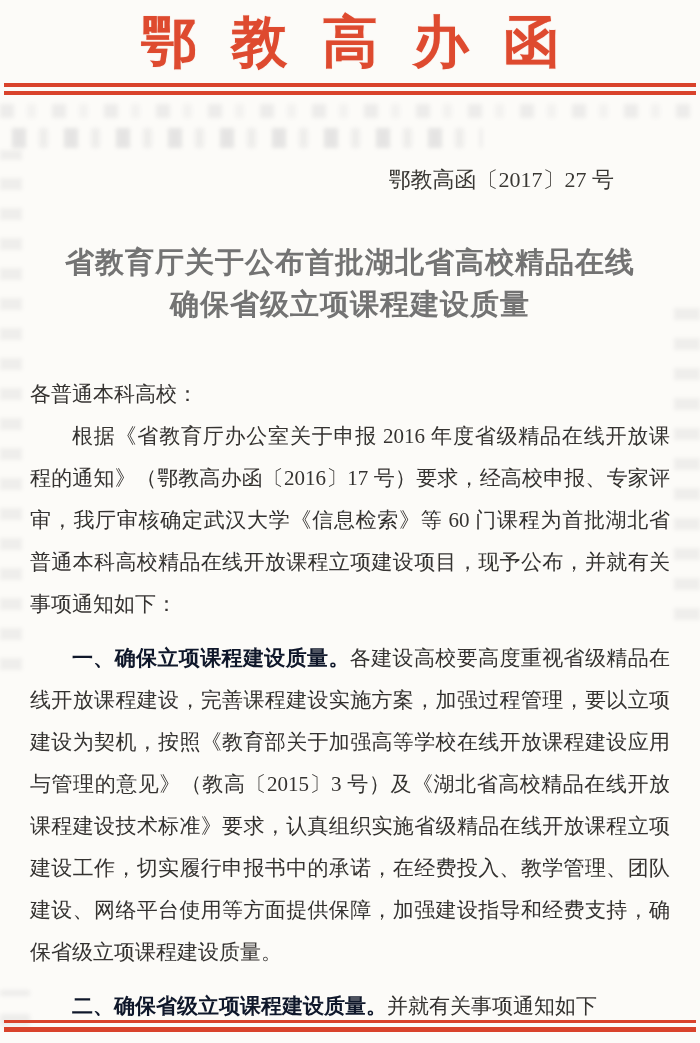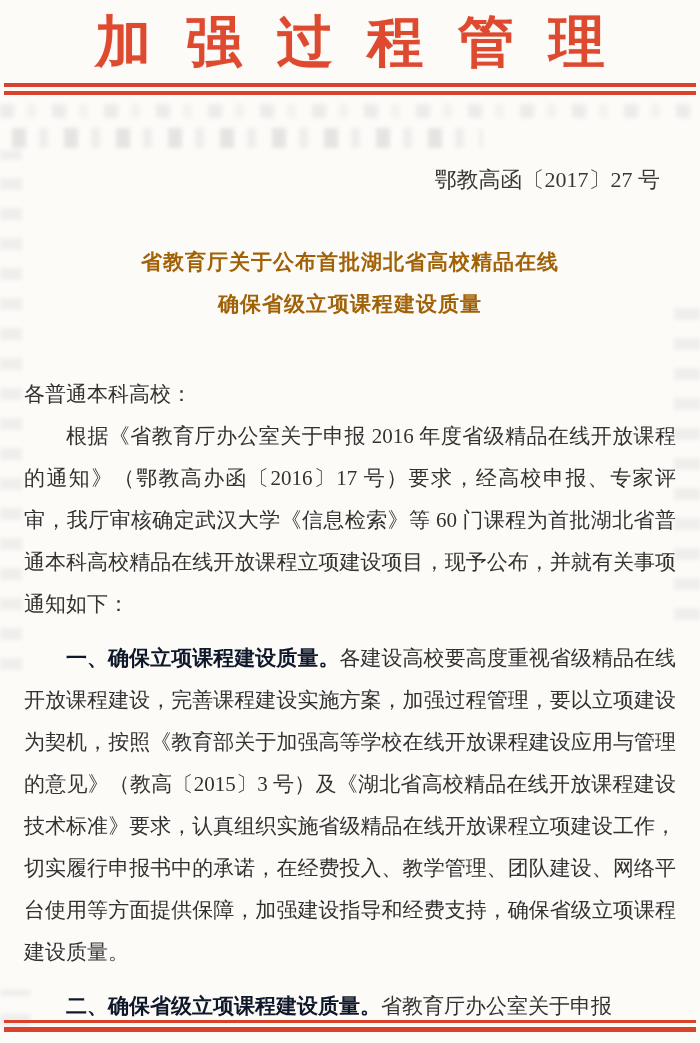--- a/index.html
+++ b/index.html
@@ -43,41 +43,41 @@
   }
   .rule-top-a { margin-top: 9px; height: 4px; }
   .rule-top-b { margin-top: 4px; height: 4px; }
 
   
   .doc-number {
     margin-top: 70px;
     height: 30px;
     line-height: 30px;
     text-align: right;
-    padding-right: 40px;
+    padding-right: 86px;
     font-size: 22px;
     color: #3a3834;
   }
 
   
   .title {
     margin: 46px 0 0;
     text-align: center;
-    font-size: 21px;
+    font-size: 29px;
     line-height: 42px;
     font-weight: 700;
-    color: #a16207;
+    color: #737373;
     letter-spacing: 1px;
   }
   .title .title-line { display: block; }
 
   
   .body {
     margin-top: 48px;
-    padding: 0 24px;
+    padding: 0 30px;
     font-size: 21px;
     line-height: 42px;
     text-align: justify;
     color: #343230;
   }
   .body p { margin: 0; }
   .salutation { text-indent: 0; }
   .para { text-indent: 2em; }
   .para + .para { margin-top: 12px; }
   .para-lead {
@@ -126,21 +126,21 @@
 
 <div class="page">
 
   <div class="ghost ghost-h ghost-1"></div>
   <div class="ghost ghost-h ghost-2"></div>
   <div class="ghost ghost-v ghost-3"></div>
   <div class="ghost ghost-v ghost-4"></div>
   <div class="ghost ghost-v ghost-5"></div>
 
   <header>
-    <h1 class="letterhead">加强过程管理</h1>
+    <h1 class="letterhead">鄂教高办函</h1>
     <div class="rule rule-top-a"></div>
     <div class="rule rule-top-b"></div>
   </header>
 
   <div class="doc-number">鄂教高函〔2017〕27 号</div>
 
   <h2 class="title">
     <span class="title-line">省教育厅关于公布首批湖北省高校精品在线</span>
     <span class="title-line">确保省级立项课程建设质量</span>
   </h2>
@@ -150,21 +150,21 @@
 
     <p class="para">
       <span>根据《省教育厅办公室关于申报 2016 年度省级精品在线开放课程的通知》（鄂教高办函〔2016〕17 号）要求，经高校申报、专家评审，我厅审核确定武汉大学《信息检索》等 60 门课程为首批湖北省普通本科高校精品在线开放课程立项建设项目，现予公布，并就有关事项通知如下：</span>
     </p>
 
     <p class="para">
       <span class="para-lead">一、确保立项课程建设质量。</span><span>各建设高校要高度重视省级精品在线开放课程建设，完善课程建设实施方案，加强过程管理，要以立项建设为契机，按照《教育部关于加强高等学校在线开放课程建设应用与管理的意见》（教高〔2015〕3 号）及《湖北省高校精品在线开放课程建设技术标准》要求，认真组织实施省级精品在线开放课程立项建设工作，切实履行申报书中的承诺，在经费投入、教学管理、团队建设、网络平台使用等方面提供保障，加强建设指导和经费支持，确保省级立项课程建设质量。</span>
     </p>
 
     <p class="para">
-      <span class="para-lead">二、确保省级立项课程建设质量。</span><span>省教育厅办公室关于申报</span>
+      <span class="para-lead">二、确保省级立项课程建设质量。</span><span>并就有关事项通知如下</span>
     </p>
   </main>
 
   <footer class="footer-rules">
     <div class="rule-bottom-a"></div>
     <div class="rule-bottom-b"></div>
   </footer>
 
 </div>
 

